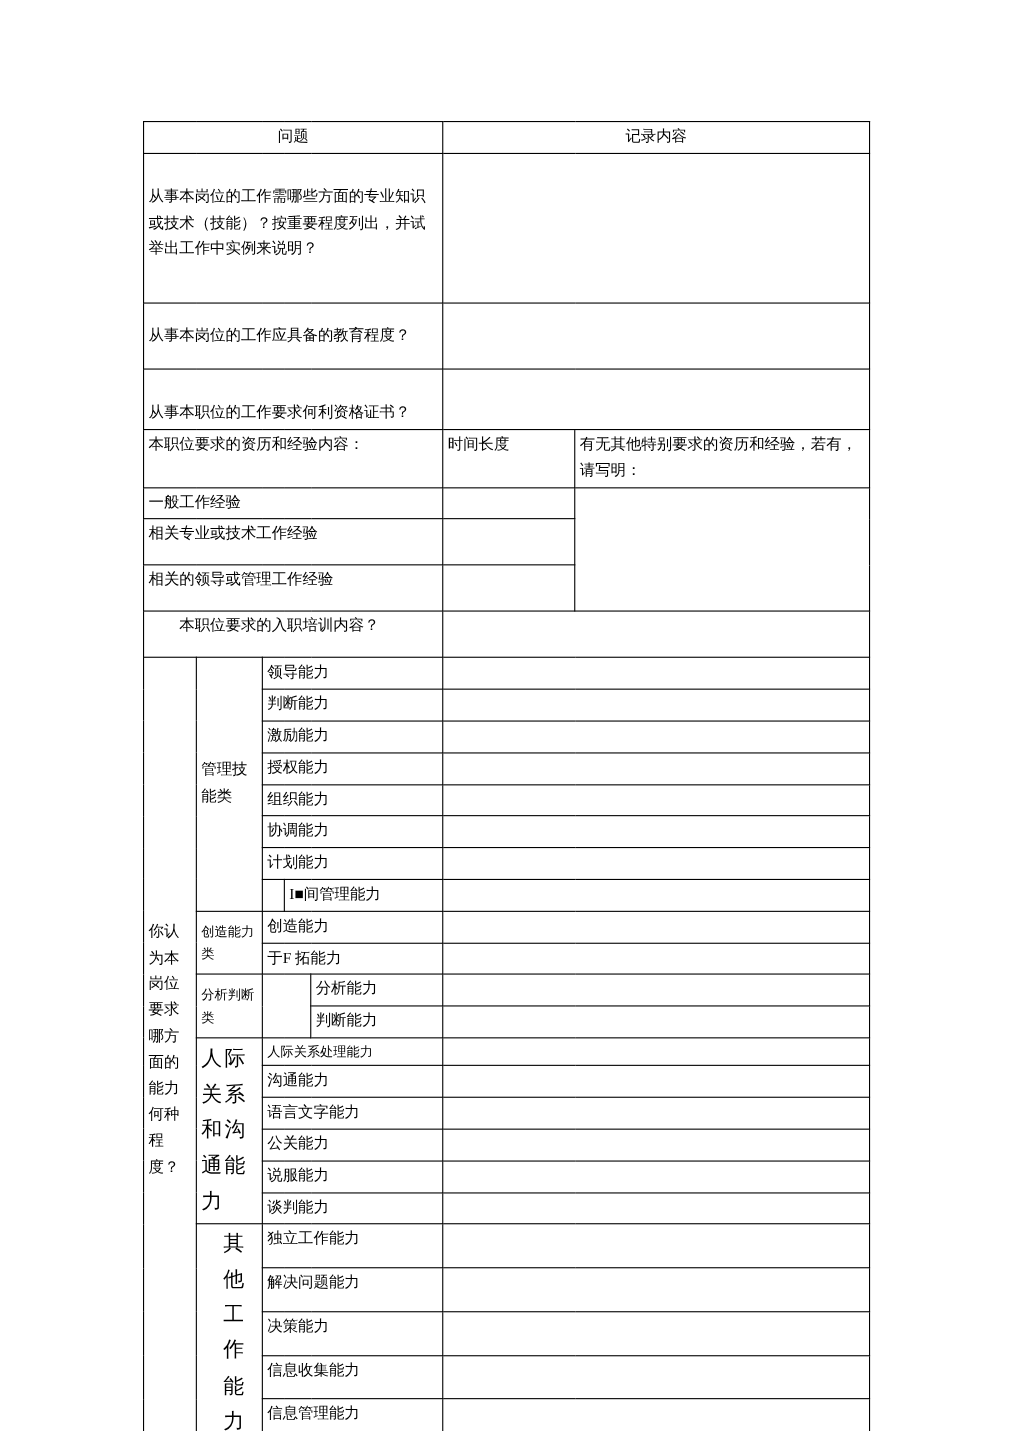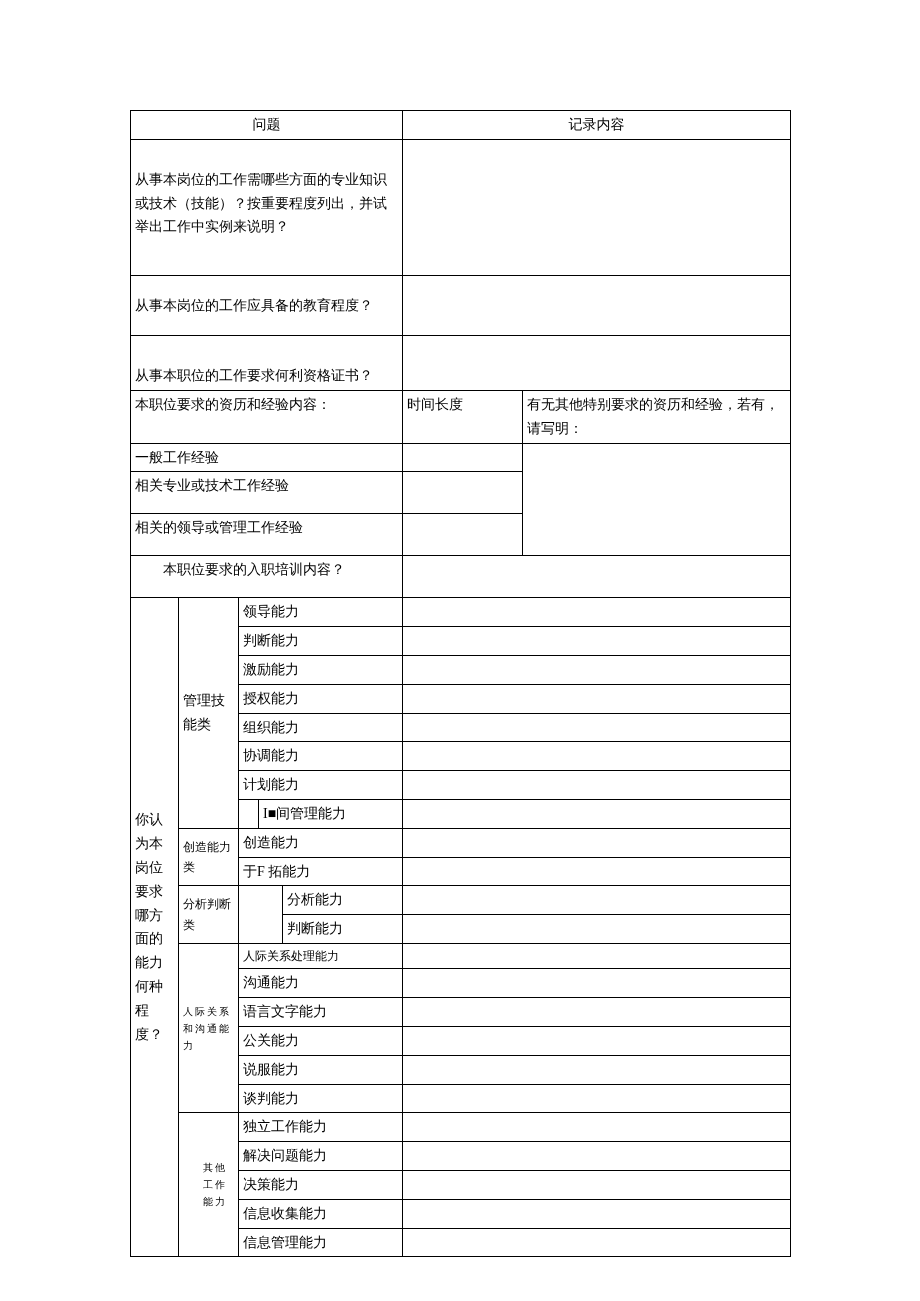--- a/index.html
+++ b/index.html
@@ -18,21 +18,21 @@
   }
   td {
     border: 1px solid #000;
     padding: 2px 4px;
     vertical-align: top;
     line-height: 1.7;
     word-break: break-all;
   }
   .hdr { text-align: center; margin-left: 29px; }
   .left-q { vertical-align: middle; }
-  .narrow { font-size: 10px; }
+  .narrow { font-size: 19px; }
   .small { font-size: 12px; }
 </style>
 </head>
 <body>
 
 <table>
   <colgroup>
     <col style="width:48px">
     <col style="width:60px">
     <col style="width:20px">

